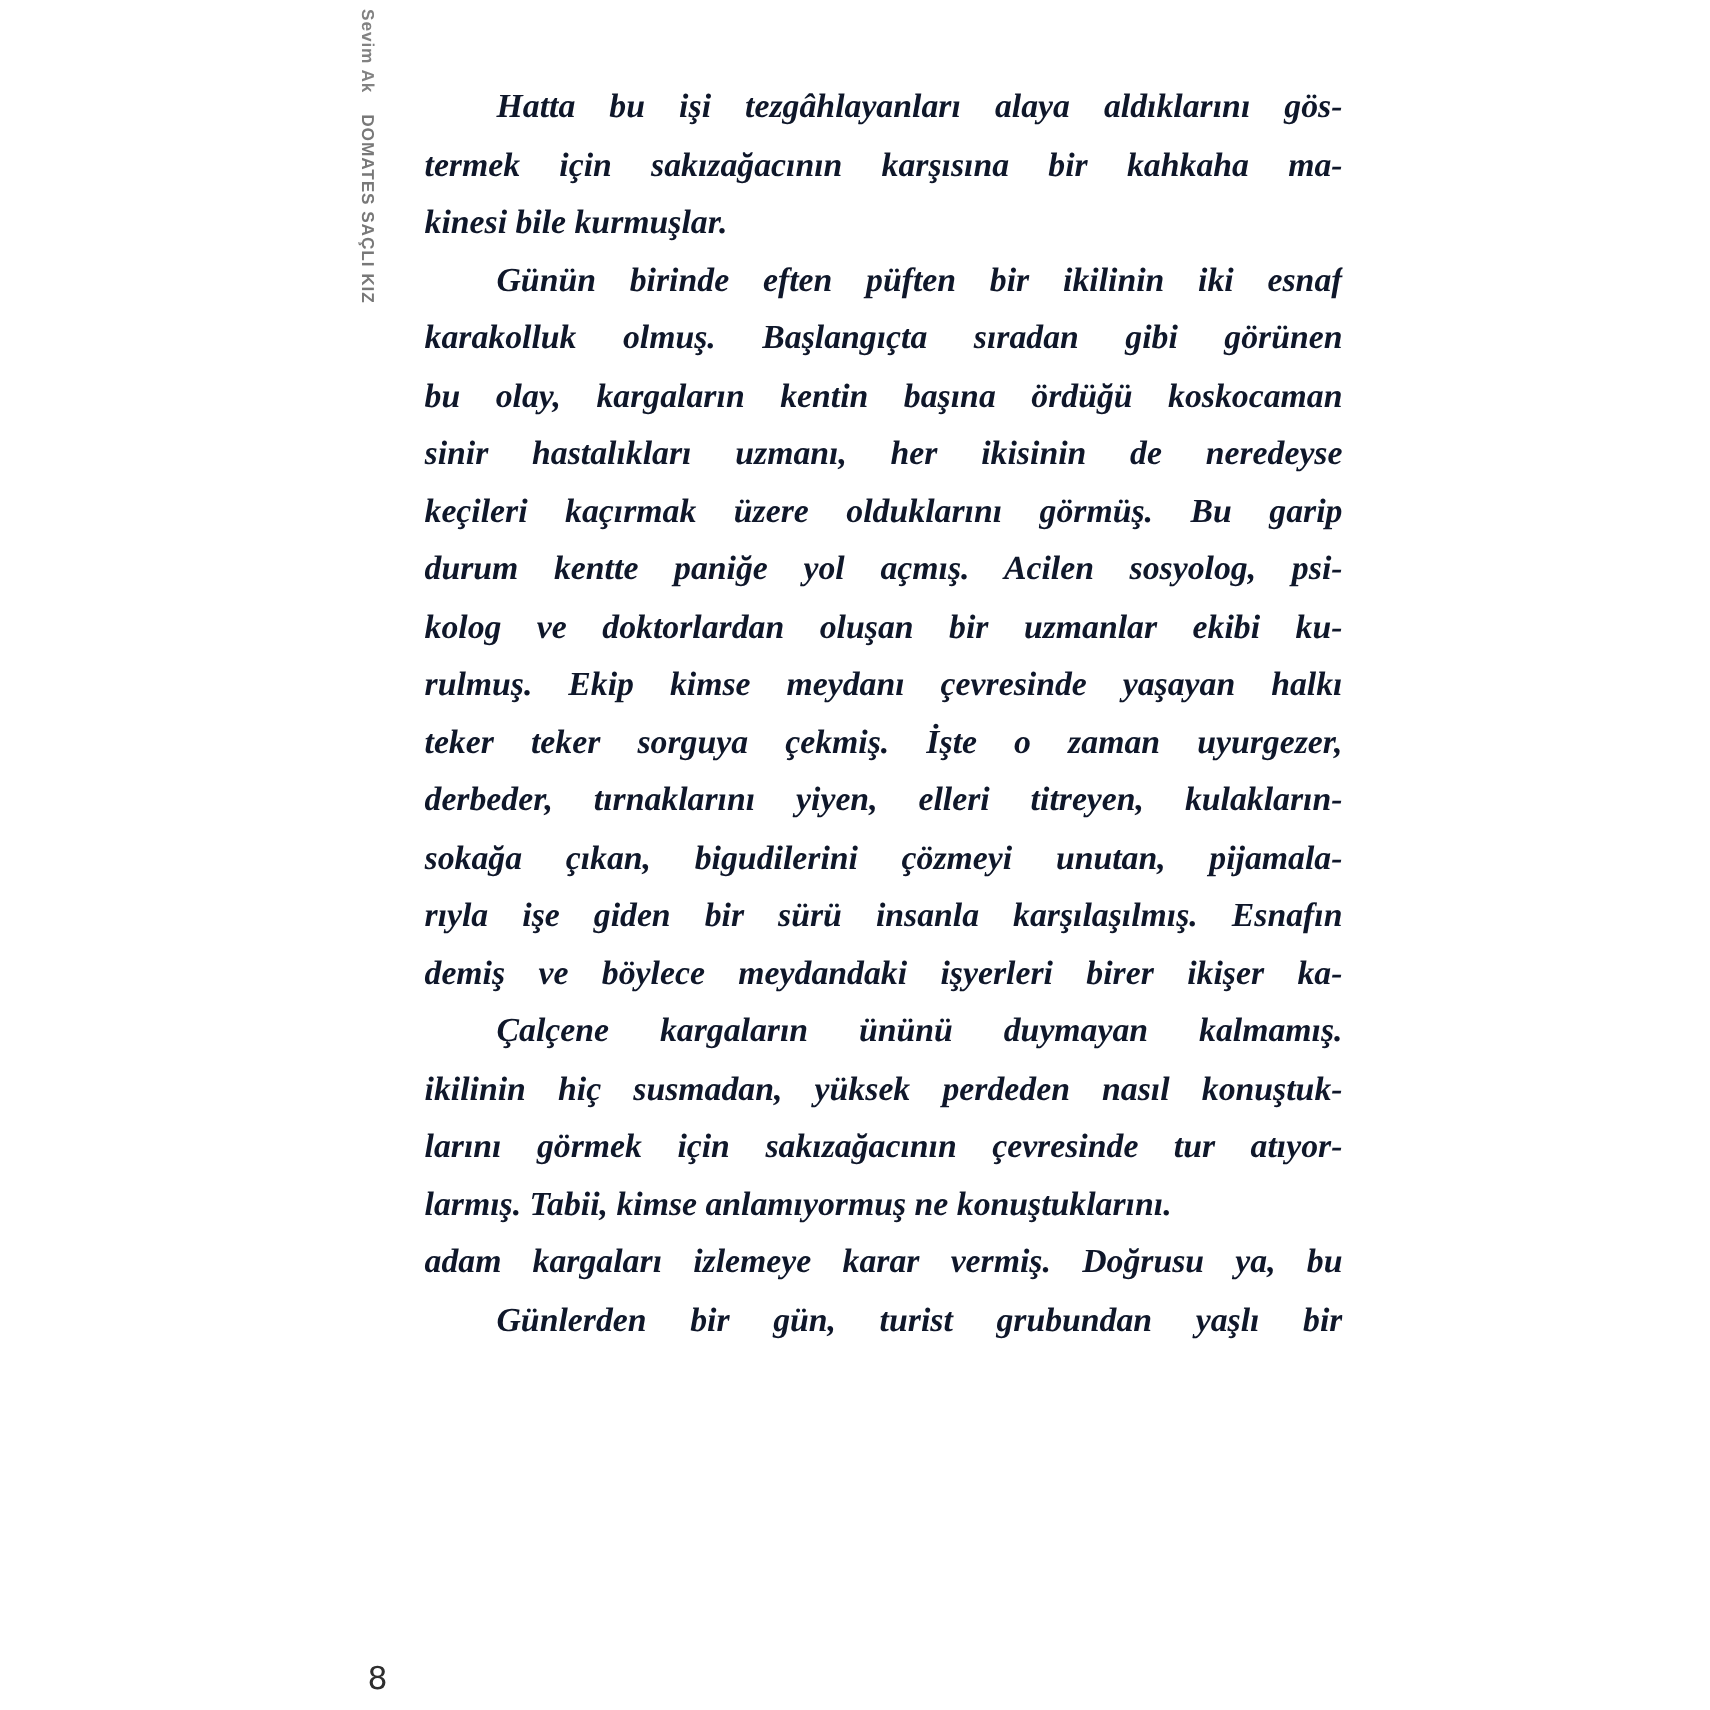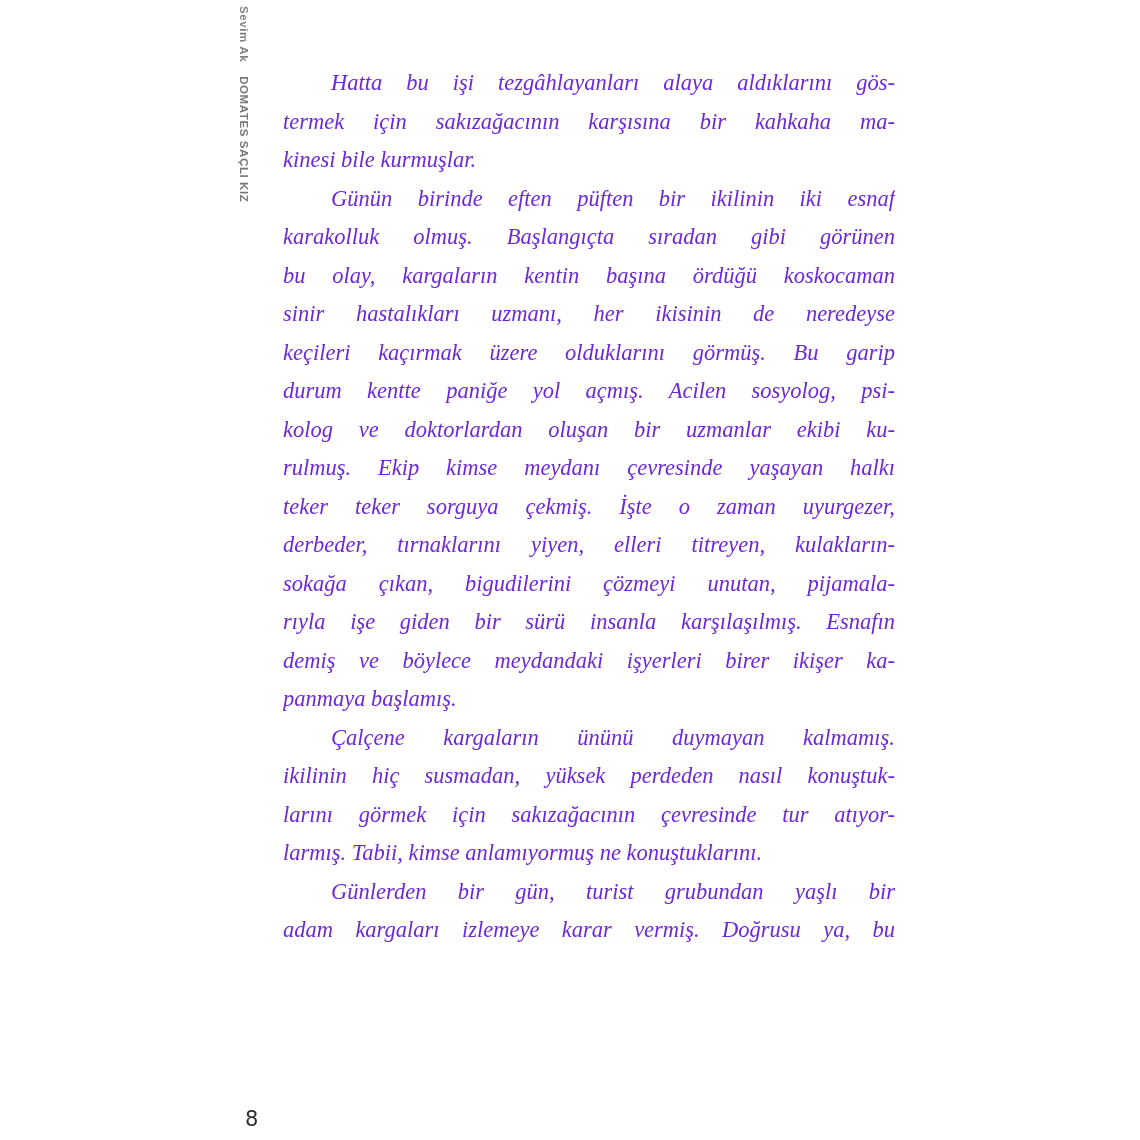--- a/index.html
+++ b/index.html
@@ -33,27 +33,28 @@
     white-space: nowrap;
   }
   .spine .spine-author { color: #828282; }
   .spine .spine-gap { display: inline-block; height: 14px; }
   .spine .spine-title { color: #787878; }
 
   
   .body-text {
     position: absolute;
     left: 283px;
-    top: 64px;
+    top: 52px;
     width: 612px;
     font-family: "Liberation Serif", serif;
     font-style: italic;
     font-size: 22.5px;
     line-height: 38.5px;
-    color: #6d28d9;
+    color: #0f172a;
+    font-weight: bold;
   }
   .body-text .line {
     text-align: justify;
     text-align-last: justify;
     white-space: nowrap;
     overflow: hidden;
   }
   .body-text .line.end { text-align-last: left; }
   .body-text .line.indent { padding-left: 48px; }
 
@@ -87,24 +88,23 @@
       <div class="line">sinir hastalıkları uzmanı, her ikisinin de neredeyse</div>
       <div class="line">keçileri kaçırmak üzere olduklarını görmüş. Bu garip</div>
       <div class="line">durum kentte paniğe yol açmış. Acilen sosyolog, psi-</div>
       <div class="line">kolog ve doktorlardan oluşan bir uzmanlar ekibi ku-</div>
       <div class="line">rulmuş. Ekip kimse meydanı çevresinde yaşayan halkı</div>
       <div class="line">teker teker sorguya çekmiş. İşte o zaman uyurgezer,</div>
       <div class="line">derbeder, tırnaklarını yiyen, elleri titreyen, kulakların-</div>
       <div class="line">sokağa çıkan, bigudilerini çözmeyi unutan, pijamala-</div>
       <div class="line">rıyla işe giden bir sürü insanla karşılaşılmış. Esnafın</div>
       <div class="line">demiş ve böylece meydandaki işyerleri birer ikişer ka-</div>
-      <div class="line end">panmaya başlamış.</div>
       <div class="line indent">Çalçene kargaların ününü duymayan kalmamış.</div>
       <div class="line">ikilinin hiç susmadan, yüksek perdeden nasıl konuştuk-</div>
       <div class="line">larını görmek için sakızağacının çevresinde tur atıyor-</div>
       <div class="line end">larmış. Tabii, kimse anlamıyormuş ne konuştuklarını.</div>
+      <div class="line">adam kargaları izlemeye karar vermiş. Doğrusu ya, bu</div>
       <div class="line indent">Günlerden bir gün, turist grubundan yaşlı bir</div>
-      <div class="line">adam kargaları izlemeye karar vermiş. Doğrusu ya, bu</div>
     </div>
 
   <div class="page-number">8</div>
 
 </div>
 
 </body></html>

